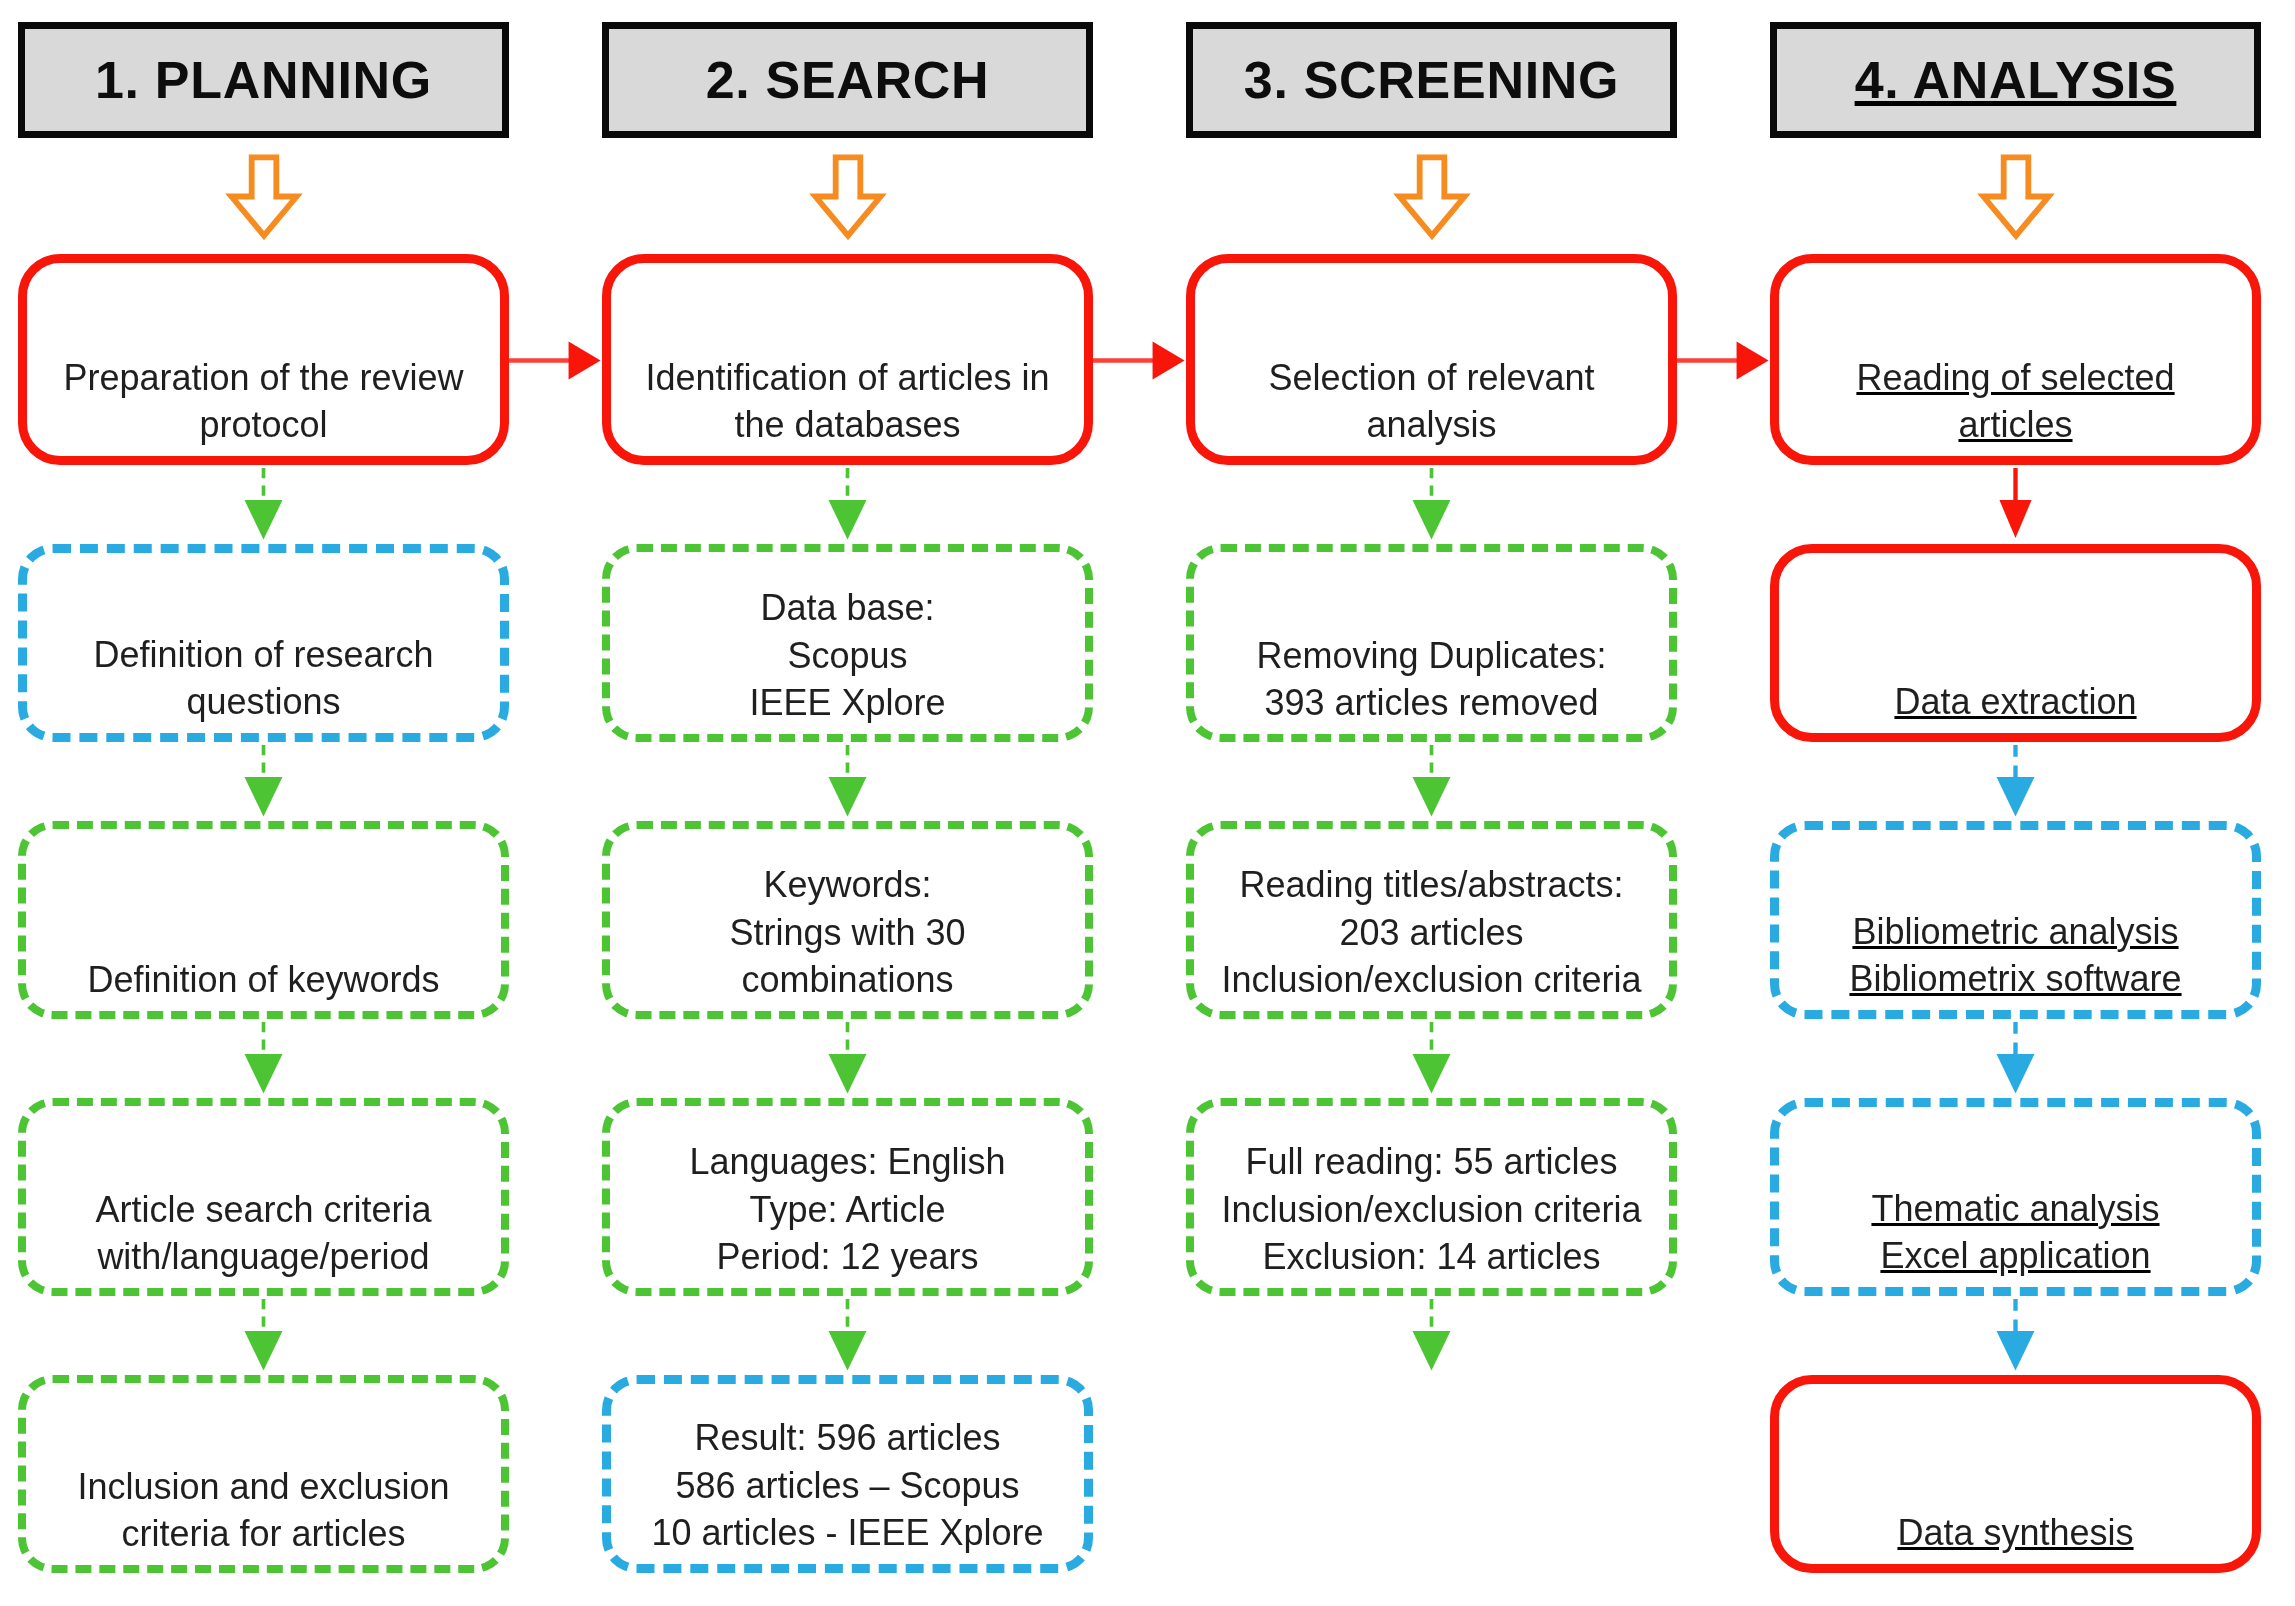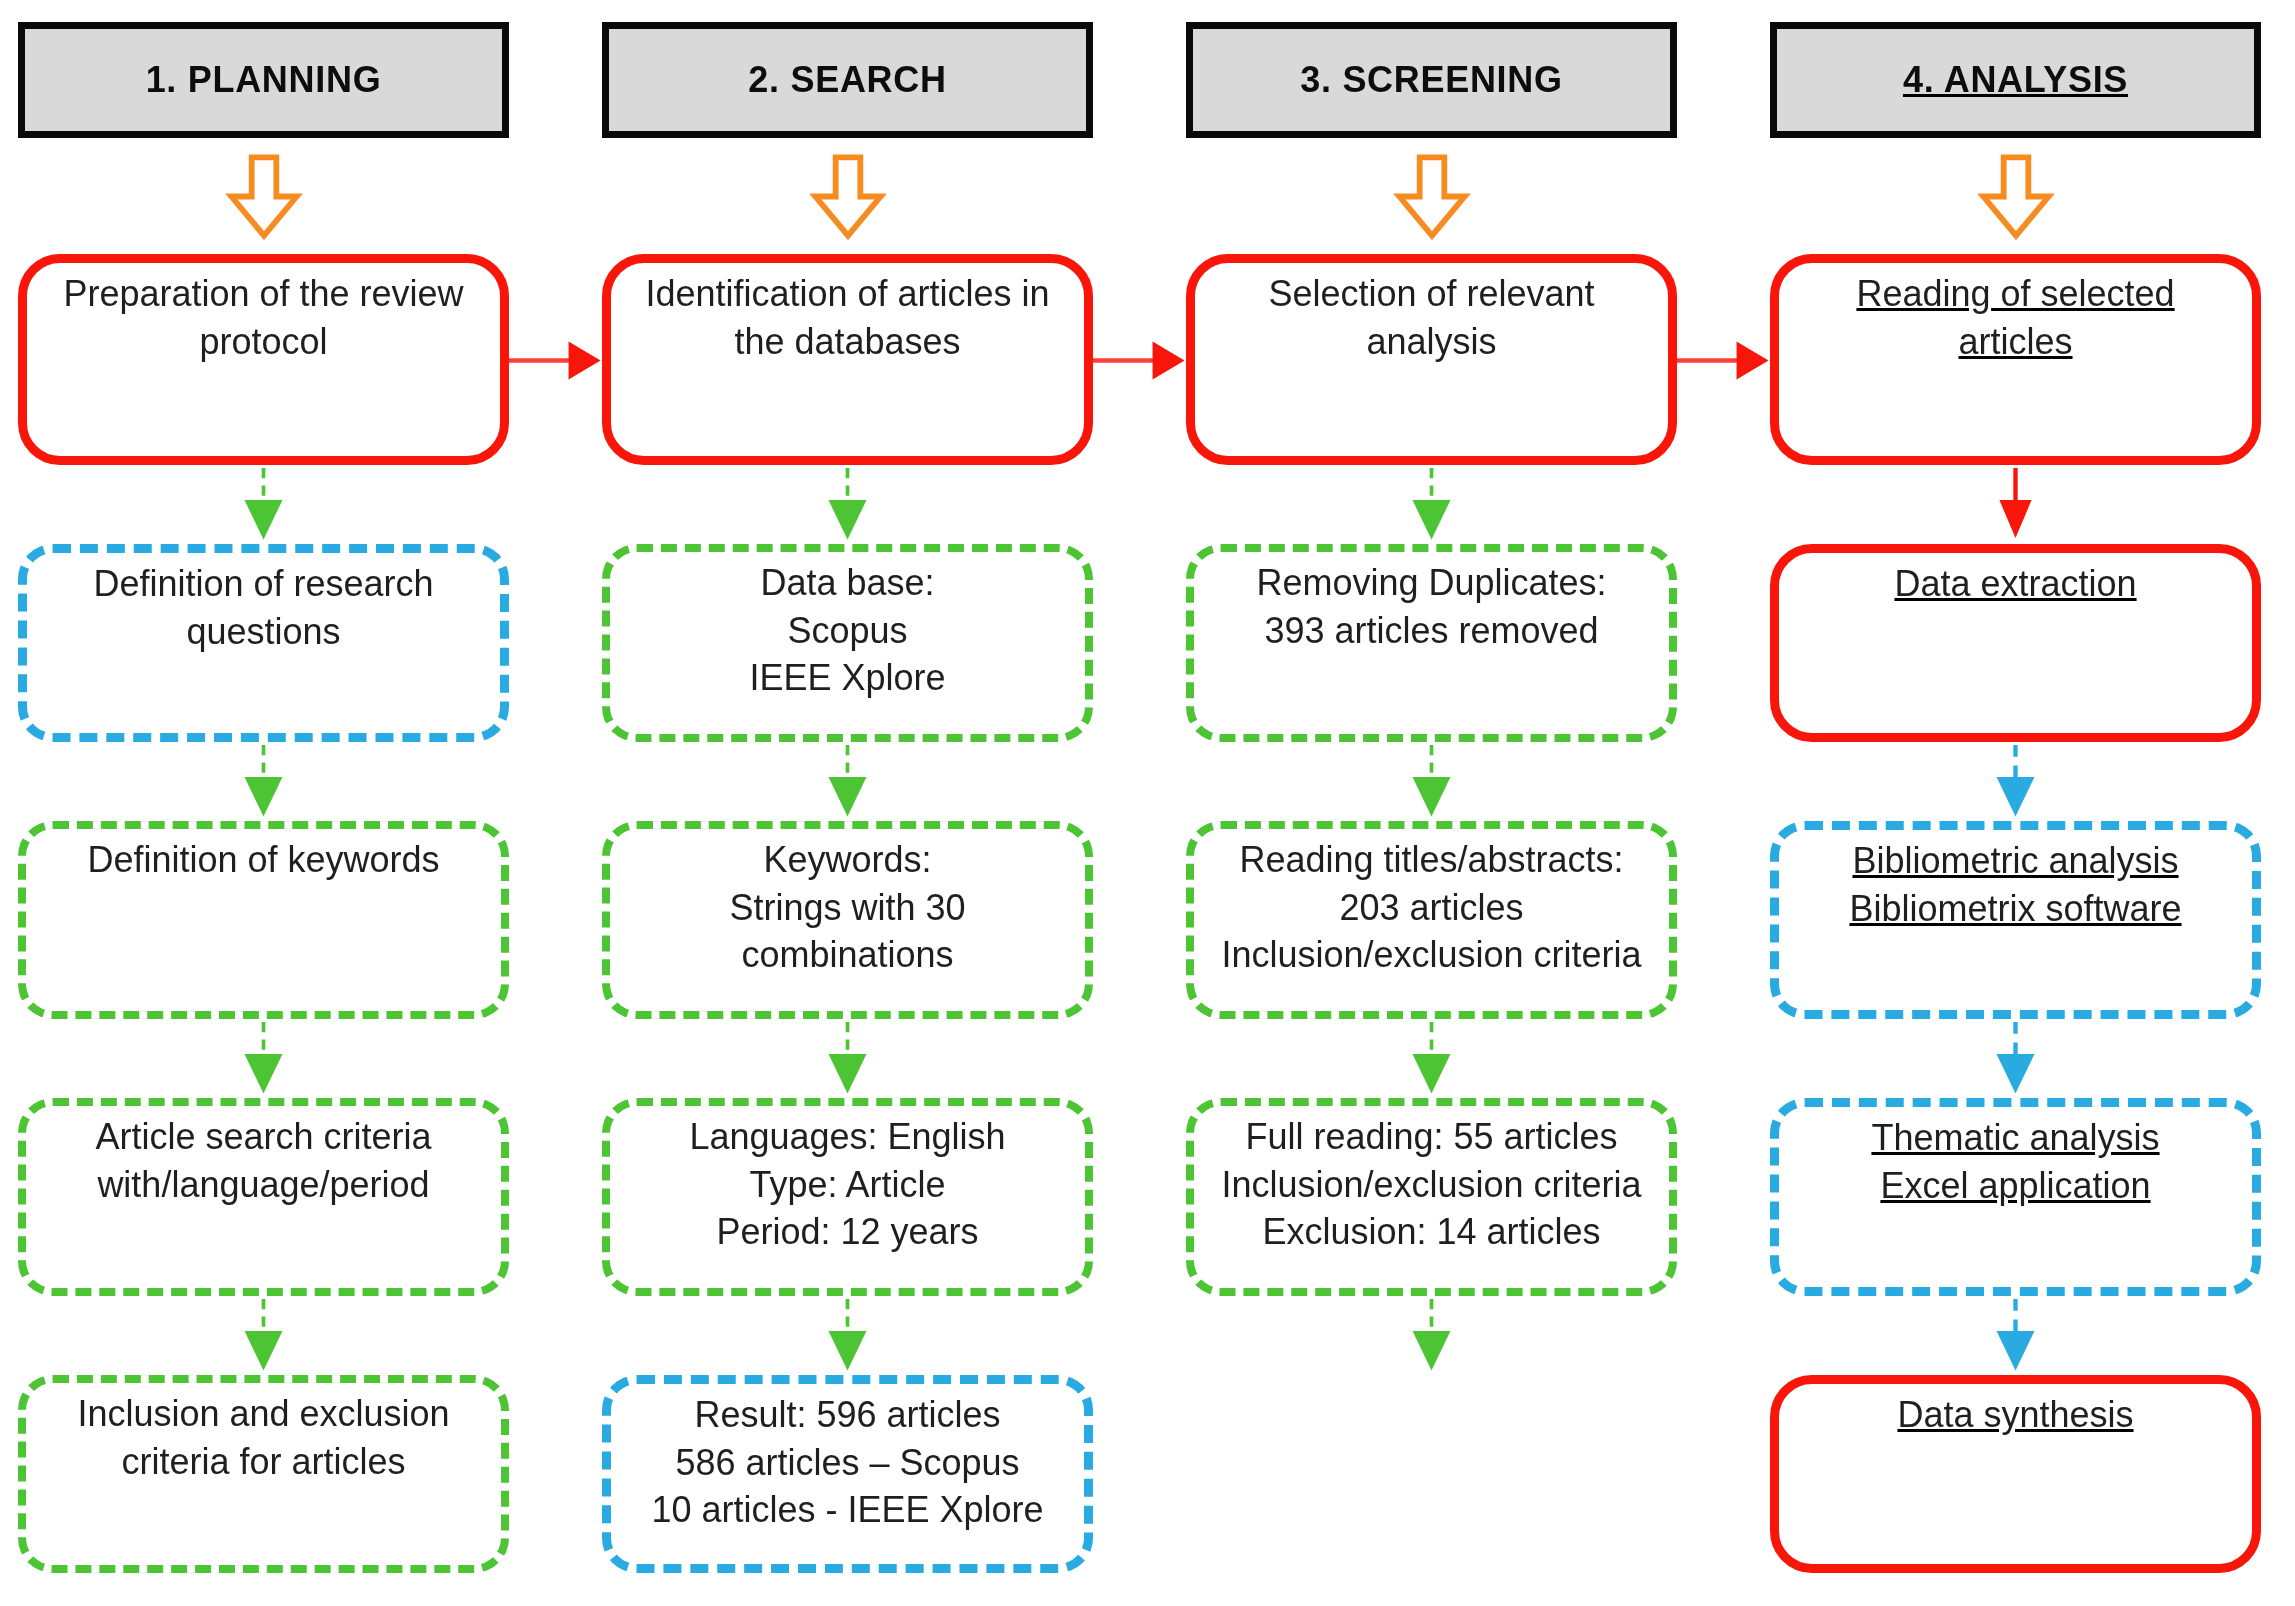--- a/index.html
+++ b/index.html
@@ -3,27 +3,27 @@
 <meta charset="utf-8">
 <style>
   html,body{margin:0;padding:0;background:#ffffff;}
   body{width:2295px;height:1606px;font-family:"Liberation Sans",sans-serif;}
   .page{position:relative;width:2295px;height:1606px;background:#fff;overflow:hidden;}
   .col{position:absolute;top:22px;width:491px;display:flex;flex-direction:column;align-items:center;}
   .col.c0{left:18px;}  .col.c1{left:602px;}  .col.c2{left:1186px;}  .col.c3{left:1770px;text-decoration:underline;}
 
   .stage-header{width:100%;height:116px;box-sizing:border-box;background:#D9D9D9;
     border:7.3px solid #0A0A0A;display:flex;align-items:center;justify-content:center;
-    font-size:36px;font-weight:bold;color:#0d0d0d;letter-spacing:0.7px;}
+    font-size:52px;font-weight:bold;color:#0d0d0d;letter-spacing:0.7px;}
 
   .stage-arrow-zone{height:116px;display:flex;align-items:center;justify-content:center;flex:none;}
   .connector{height:79px;display:flex;align-items:center;justify-content:center;flex:none;}
 
   .box{width:100%;box-sizing:border-box;background:#fff;display:flex;flex-direction:column;
-    align-items:center;justify-content:flex-start;text-align:center;font-size:36px;line-height:1.32;
+    align-items:center;justify-content:flex-end;text-align:center;font-size:36px;line-height:1.32;
     color:#1F1F1F;white-space:pre-line;padding:7.3px 13px;flex:none;}
   .box.r1{height:211px;} .box.rN{height:198px;}
   .box.red-solid{border:9.5px solid #F8150A;border-radius:42px;}
   .box.green-dashed{border:8px dashed #4CC433;border-radius:35px;}
   .box.blue-dashed{border:9.5px dashed #29ABE2;border-radius:35px;}
   .bold-line{font-weight:bold;}
 
   .h-arrow{position:absolute;top:337px;width:93px;height:47px;}
   .h-arrow.a0{left:509px;} .h-arrow.a1{left:1093px;} .h-arrow.a2{left:1677px;}
   svg{display:block;}

